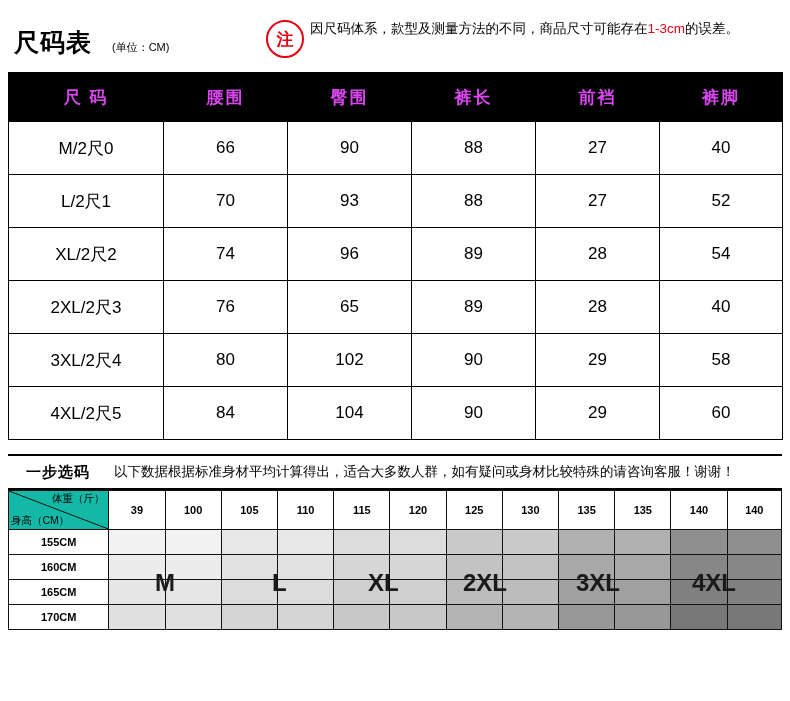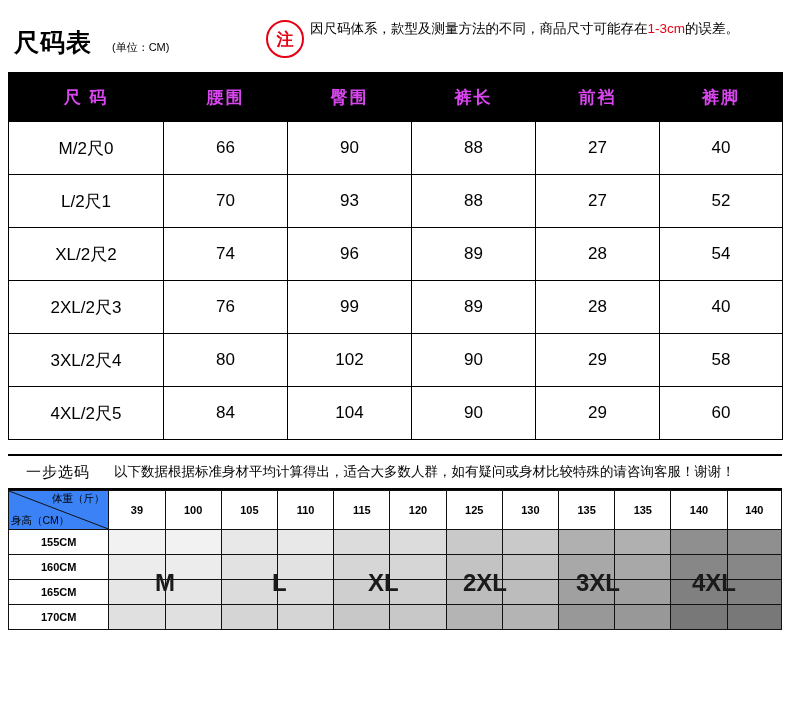--- a/index.html
+++ b/index.html
@@ -103,21 +103,21 @@
   .chooser-head {
     display: flex;
     align-items: center;
     border-top: 2px solid #000;
     border-bottom: 2px solid #000;
     height: 32px;
   }
   .chooser-head-label {
     width: 100px;
     font-size: 15px;
-    font-weight: normal;
+    font-weight: bold;
     text-align: center;
     letter-spacing: 1px;
   }
   .chooser-head-text {
     flex: 1;
     font-size: 13.5px;
     padding-left: 6px;
   }
 
   .grid-wrap {
@@ -136,21 +136,21 @@
   .grid-table td, .grid-table th {
     border: 1px solid #111;
     font-size: 11px;
     text-align: center;
     padding: 0;
   }
   .corner-cell {
     width: 100px;
     height: 38px;
     position: relative;
-    background: #3b82f6;
+    background: #14b8a6;
   }
   .corner-cell .w {
     position: absolute;
     right: 4px;
     top: 1px;
     font-size: 10.5px;
   }
   .corner-cell .h {
     position: absolute;
     left: 2px;
@@ -246,21 +246,21 @@
       <td class="sizecol">XL/2尺2</td>
       <td>74</td>
       <td>96</td>
       <td>89</td>
       <td>28</td>
       <td>54</td>
     </tr>
     <tr>
       <td class="sizecol">2XL/2尺3</td>
       <td>76</td>
-      <td>99</td>
+      <td>65</td>
       <td>89</td>
       <td>28</td>
       <td>40</td>
     </tr>
     <tr>
       <td class="sizecol">3XL/2尺4</td>
       <td>80</td>
       <td>102</td>
       <td>90</td>
       <td>29</td>

